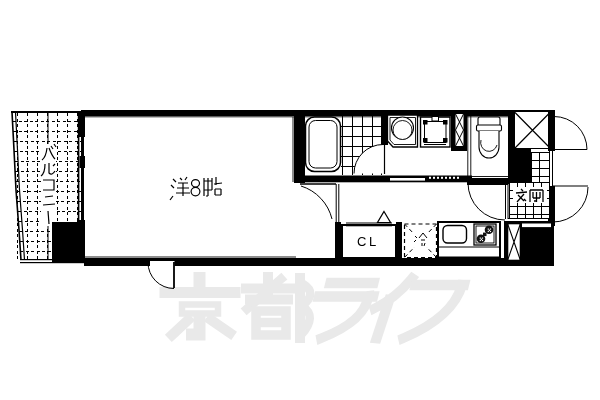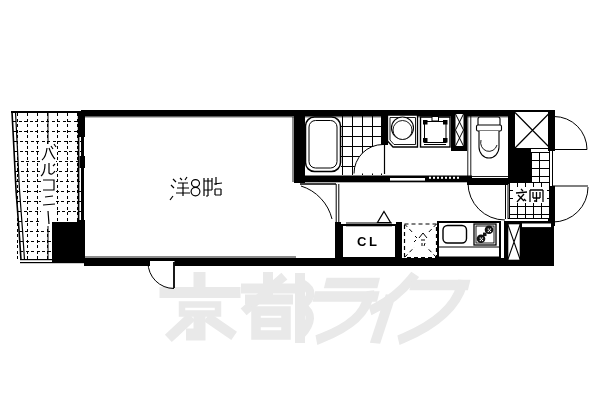--- a/index.html
+++ b/index.html
@@ -1,16 +1,16 @@
 <!DOCTYPE html>
 <html><head>
 <meta charset="utf-8">
 <style>
 html,body{margin:0;padding:0;background:#fff;}
-#page{width:479px;height:400px;position:relative;font-family:"Liberation Sans",sans-serif;font-weight:bold;}
+#page{width:479px;height:400px;position:relative;font-family:"Liberation Sans",sans-serif;}
 svg{position:absolute;top:0;left:0;}
 </style>
 </head>
 <body>
 <div id="page">
 <svg width="600" height="400" viewBox="0 0 600 400">
 <rect x="0" y="0" width="600" height="400" fill="#ffffff"></rect>
 
 <g stroke="#e9e9e9" fill="none" stroke-linecap="square">
   <g stroke-width="11">

